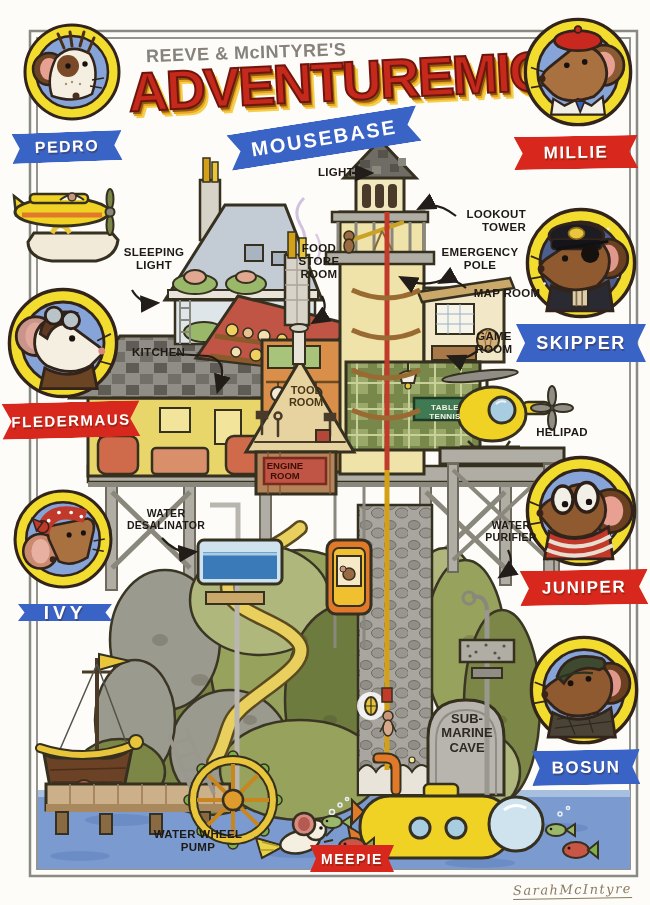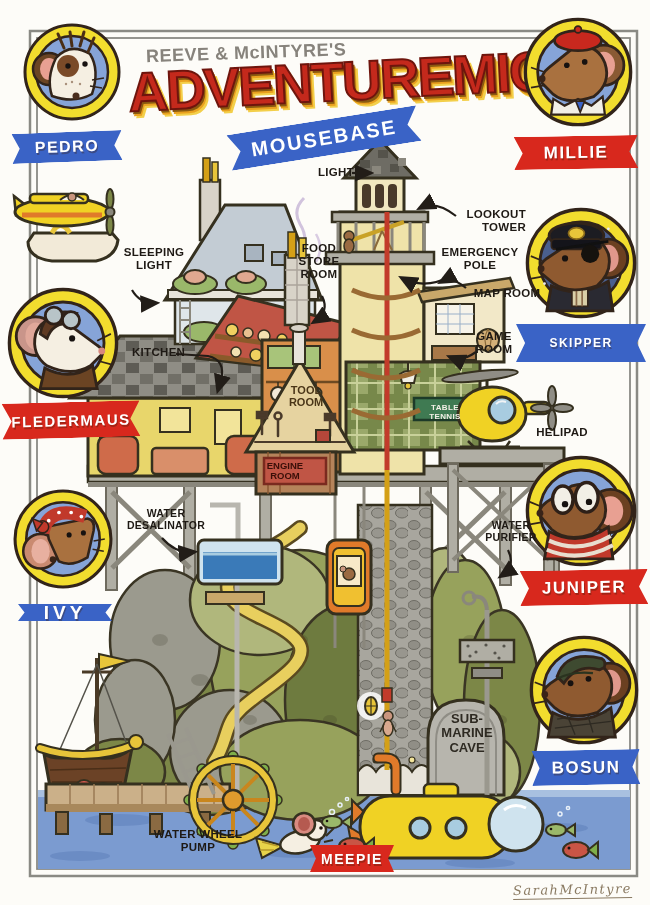--- a/index.html
+++ b/index.html
@@ -581,21 +581,21 @@
       <ellipse cx="46" cy="26" rx="24" ry="11" fill="#1c1c22" stroke="#32241a" stroke-width="2.5"></ellipse>
       <rect x="24" y="29" width="44" height="9" rx="3" fill="#14141a" stroke="#32241a" stroke-width="1.5"></rect>
       <ellipse cx="46" cy="24" rx="7" ry="5" fill="#e8c53a" stroke="#8a6a1a" stroke-width="1.5"></ellipse>
       <path d="M28,38 L74,31" stroke="#111111" stroke-width="2.5"></path>
       <circle cx="58" cy="42" r="8" fill="#15120e"></circle>
       <circle cx="36" cy="46" r="2.7" fill="#171210"></circle>
       <circle cx="15" cy="55" r="3" fill="#3a2418"></circle>
       <path d="M16,48 L6,44 M16,62 L5,64" stroke="#32241a" stroke-width="1.5"></path>
     </svg>
   </div>
-  <div class="banner blue" style="left:516px;top:324px;width:130px;height:38px;font-size:12px;">
+  <div class="banner blue" style="left:516px;top:324px;width:130px;height:38px;font-size:18px;">
     <span>SKIPPER</span>
   </div>
 
   <div class="medallion" style="left:12px;top:488px;">
     <svg width="102" height="102" viewBox="0 0 100 100">
       <circle cx="50" cy="50" r="47" fill="#f2dd2e" stroke="#32241a" stroke-width="3"></circle>
       <circle cx="50" cy="50" r="36" fill="#86a4d8" stroke="#32241a" stroke-width="2.5"></circle>
       <circle cx="28" cy="62" r="17" fill="#c98a70" stroke="#32241a" stroke-width="2.5"></circle>
       <ellipse cx="28" cy="62" rx="9" ry="12" fill="#e8b0a0"></ellipse>
       <path d="M34,38 L74,30 Q82,32 80,42 L74,68 Q58,78 46,72 L36,50 Z" fill="#a9713f" stroke="#32241a" stroke-width="2.5"></path>

